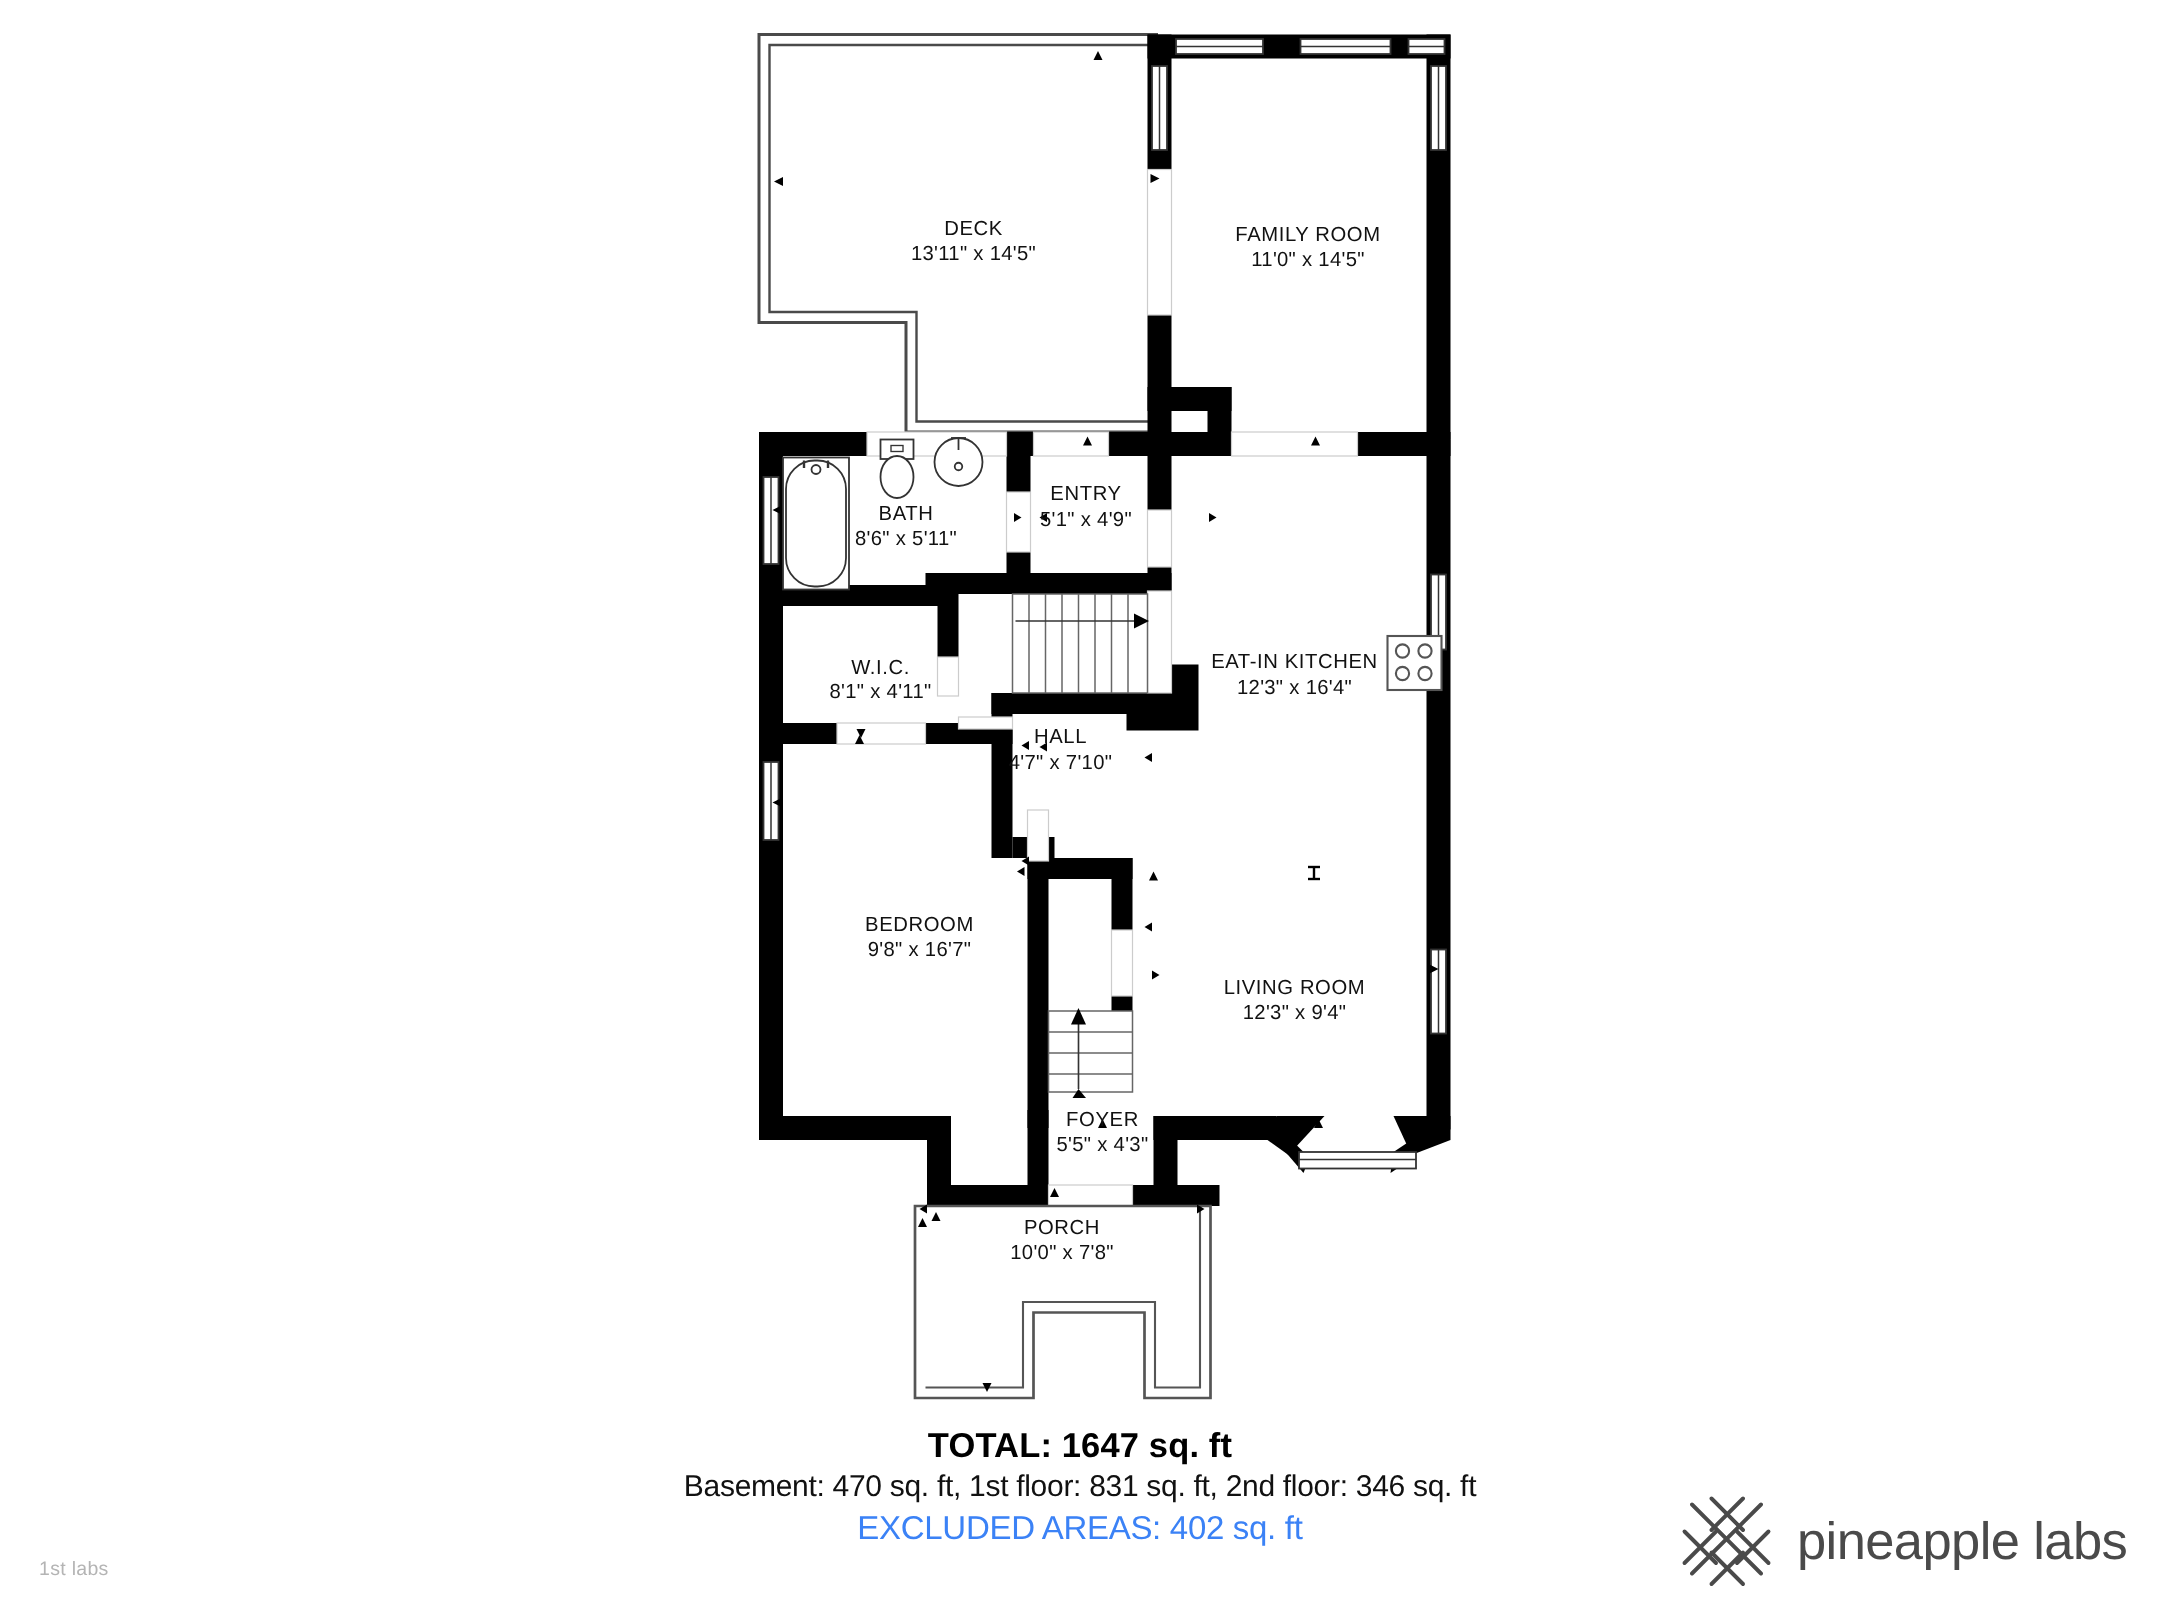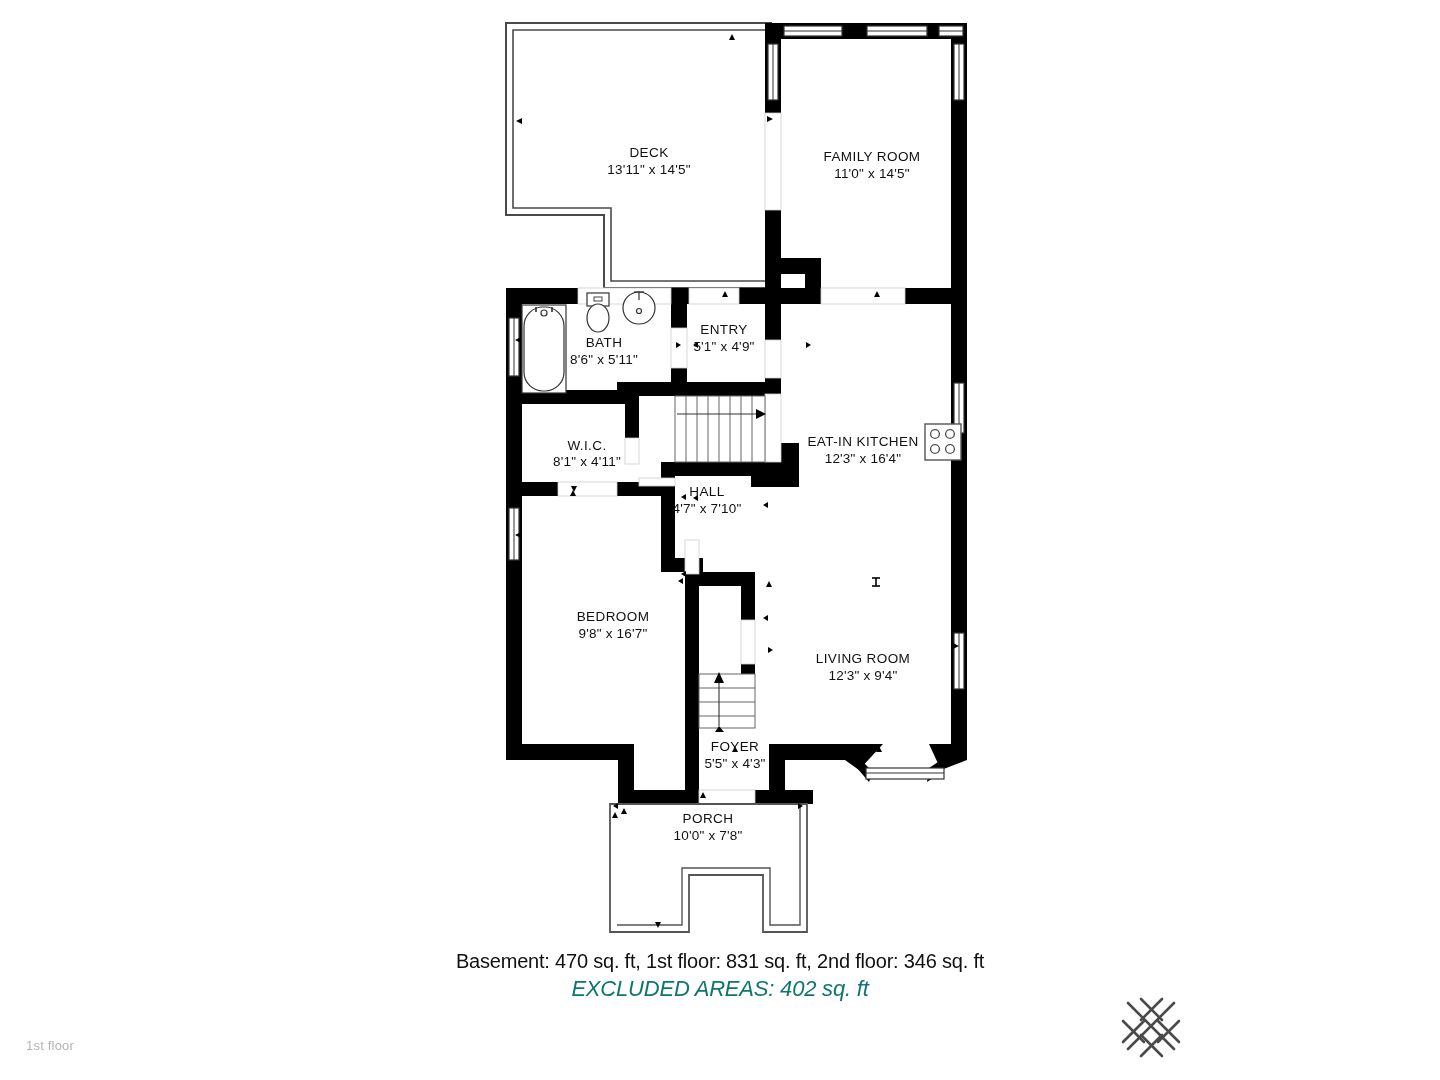--- a/index.html
+++ b/index.html
@@ -73,24 +73,23 @@
     font-size: 20px;
     font-weight: normal;
     color: #111111;
     letter-spacing: -0.2px;
     margin: 0 0 2px 0;
   }
   #summary .excluded-line {
     font-family: "Liberation Sans", sans-serif;
     font-size: 22px;
     font-weight: normal;
-    color: #0f766e;
+    color: #3b82f6;
     letter-spacing: -0.2px;
     margin: 0;
-    font-style: italic;
   }
 
   
   #floor-tag {
     position: absolute;
     left: 26px;
     top: 1038px;
     font-family: "Liberation Sans", sans-serif;
     font-size: 13px;
     color: #b4b4b4;
@@ -394,34 +393,36 @@
     <text class="room-label" x="714" y="747">FOYER</text>
     <text class="room-dim" x="714" y="764">5'5" x 4'3"</text>
 
     <text class="room-label" x="687" y="819">PORCH</text>
     <text class="room-dim" x="687" y="836">10'0" x 7'8"</text>
 
   </svg>
 </div>
 
 <div id="summary">
+  <div class="total-line">TOTAL: 1647 sq. ft</div>
   <div class="breakdown-line">Basement: 470 sq. ft, 1st floor: 831 sq. ft, 2nd floor: 346 sq. ft</div>
   <div class="excluded-line">EXCLUDED AREAS: 402 sq. ft</div>
 </div>
 
-<div id="floor-tag">1st floor</div>
+<div id="floor-tag">1st labs</div>
 
 <div id="brand">
   <svg class="brand-mark" viewBox="0 0 66 66">
     <g stroke="#4a4a4a" stroke-width="2.6" stroke-linecap="round" fill="none">
       <line x1="10" y1="8" x2="56" y2="54"></line>
       <line x1="56" y1="8" x2="10" y2="54"></line>
       <line x1="23" y1="4" x2="44" y2="25"></line>
       <line x1="44" y1="4" x2="23" y2="25"></line>
       <line x1="23" y1="40" x2="44" y2="61"></line>
       <line x1="44" y1="40" x2="23" y2="61"></line>
       <line x1="5" y1="26" x2="26" y2="47"></line>
       <line x1="26" y1="26" x2="5" y2="47"></line>
       <line x1="40" y1="26" x2="61" y2="47"></line>
       <line x1="61" y1="26" x2="40" y2="47"></line>
     </g>
   </svg>
+  <span class="brand-text">pineapple labs</span>
 </div>
 
 </body></html>

